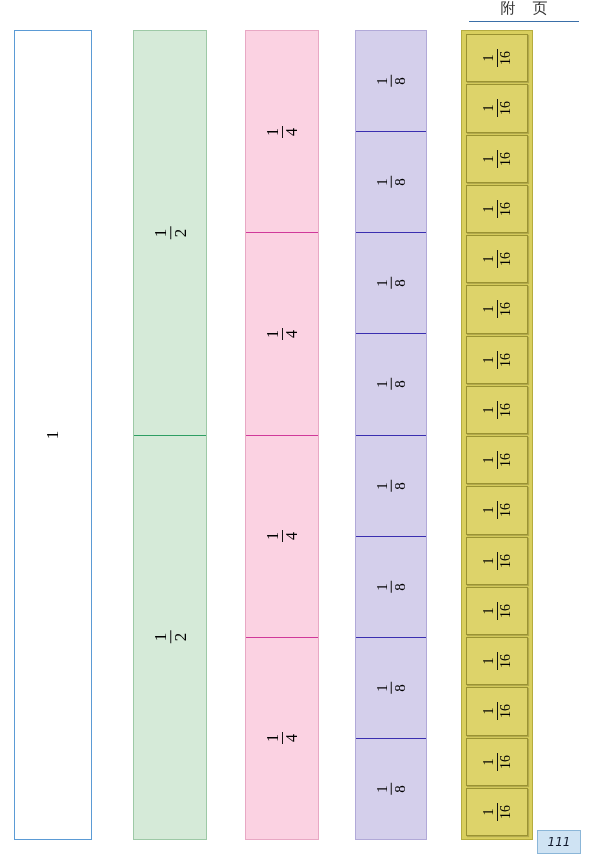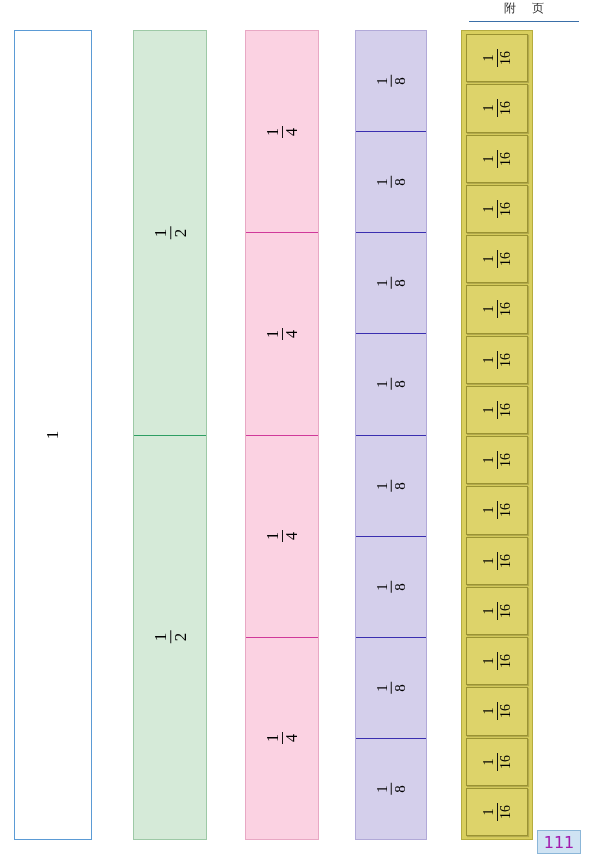--- a/index.html
+++ b/index.html
@@ -23,21 +23,21 @@
     width: 110px;
     height: 22px;
     display: flex;
     align-items: flex-start;
     justify-content: center;
     border-bottom: 1px solid #3a6fa8;
     box-sizing: border-box;
   }
   #header .hdr-text {
     font-family: "DejaVu Sans", sans-serif;
-    font-size: 12px;
+    font-size: 15px;
     color: #333;
     letter-spacing: 6px;
     padding-left: 6px;
     line-height: 16px;
   }
 
   
   .column {
     position: absolute;
     top: 30px;
@@ -144,22 +144,23 @@
     right: 12px;
     bottom: 10px;
     width: 42px;
     height: 22px;
     background: #cfe3f3;
     border: 1px solid #8bb6d8;
     display: flex;
     align-items: center;
     justify-content: center;
     font-family: "DejaVu Sans", sans-serif;
-    font-size: 16px;
-    color: #a21caf;
+    font-size: 12px;
+    color: #0f172a;
+    font-style: italic;
   }
 </style>
 </head>
 <body>
 
 <div id="header">
   <span class="hdr-text">附 页</span>
 </div>
 
 <div id="fraction-chart">

